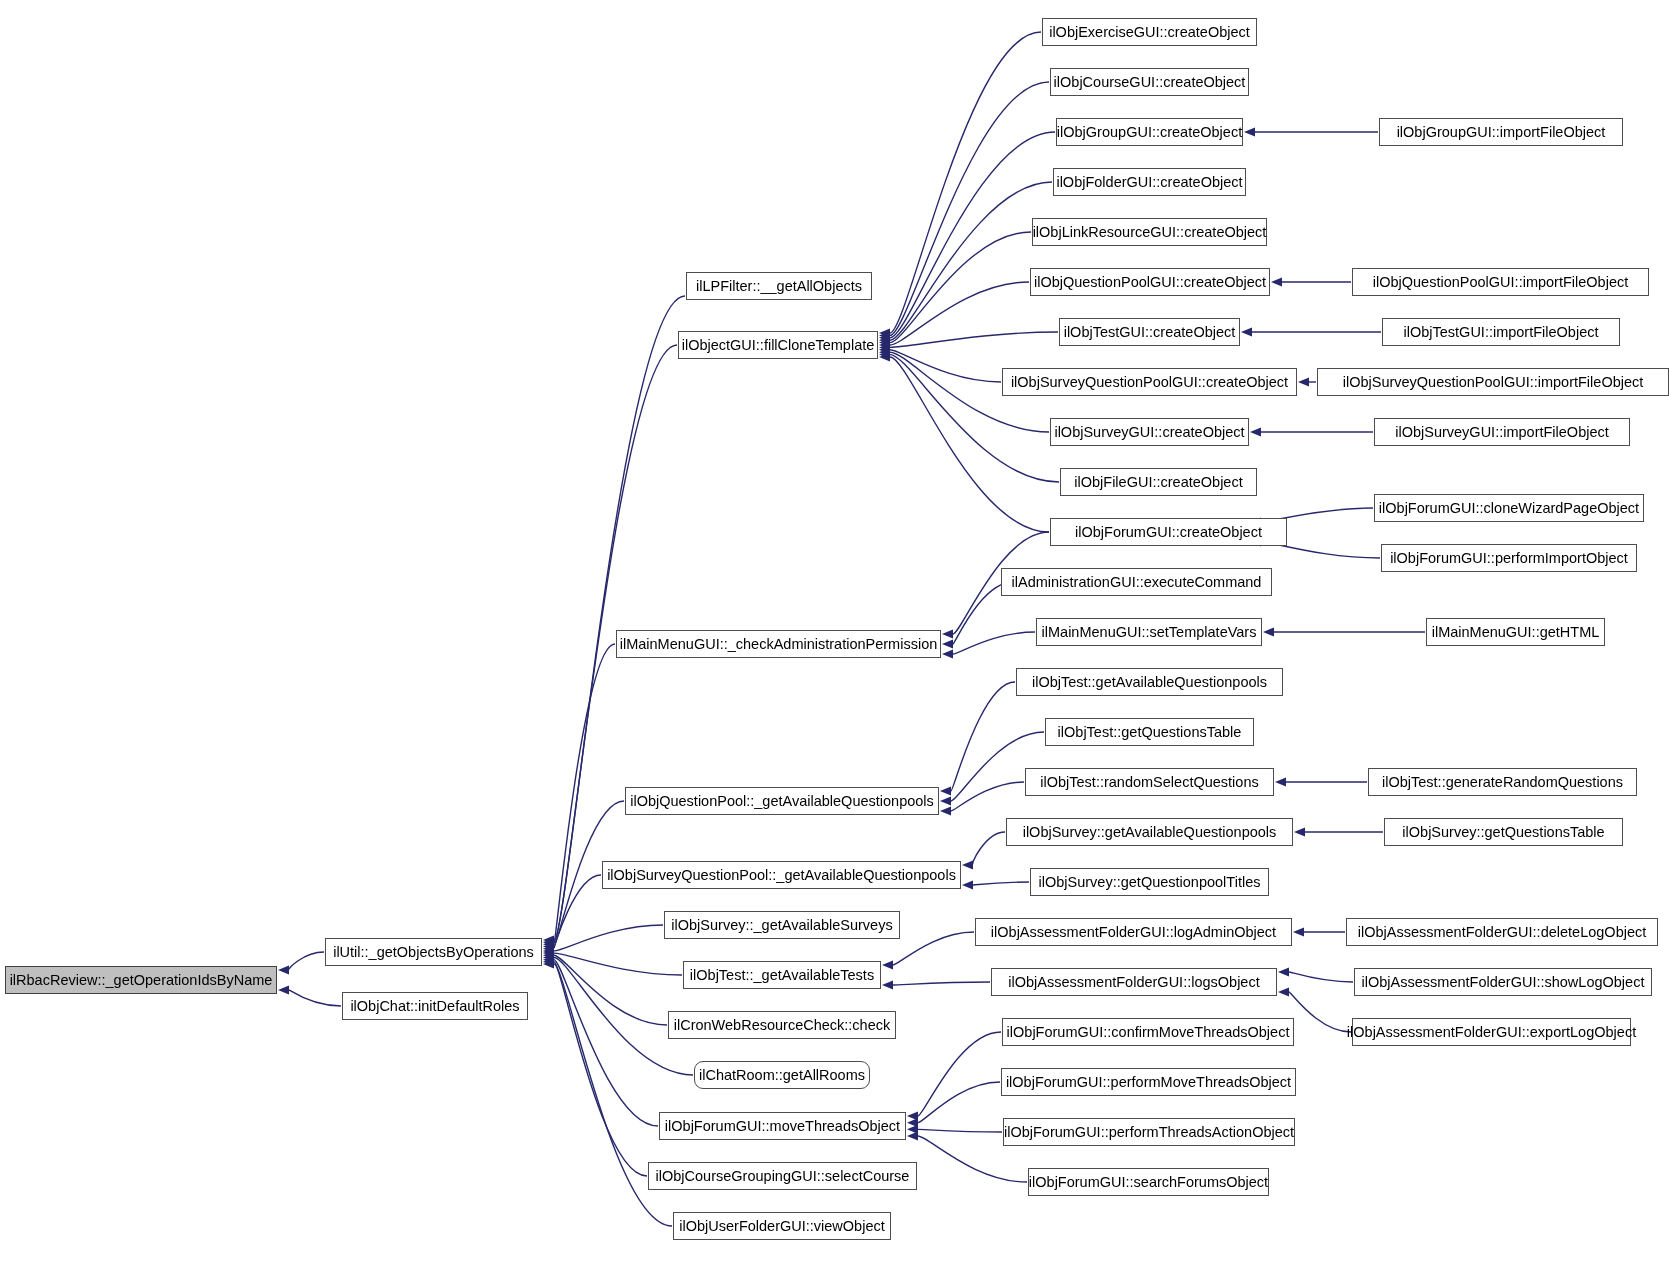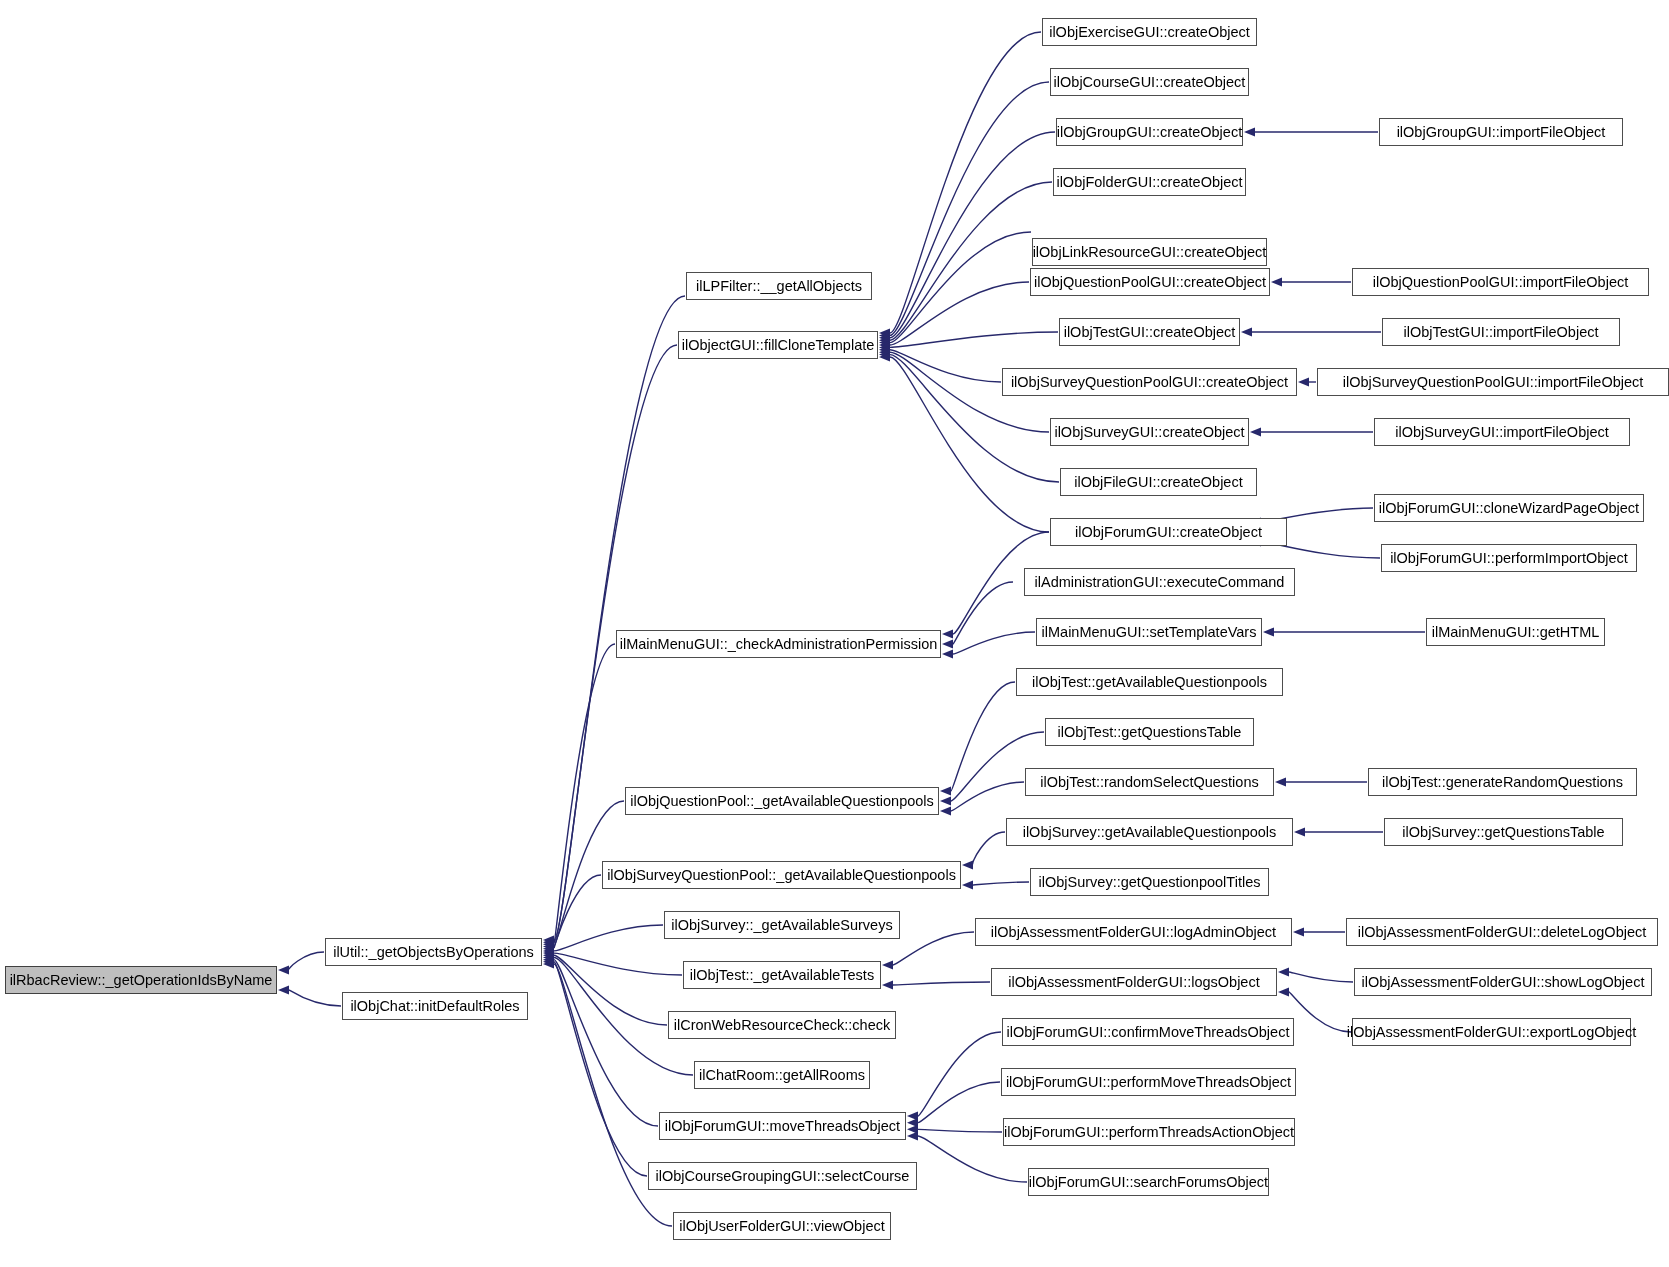--- a/index.html
+++ b/index.html
@@ -138,36 +138,36 @@
       <div class="node" style="left: 325px; top: 938px; width: 217px;">ilUtil::_getObjectsByOperations</div>
       <div class="node" style="left: 342px; top: 992px; width: 186px;">ilObjChat::initDefaultRoles</div>
       <div class="node" style="left: 686px; top: 272px; width: 186px;">ilLPFilter::__getAllObjects</div>
       <div class="node" style="left: 678px; top: 331px; width: 200px;">ilObjectGUI::fillCloneTemplate</div>
       <div class="node" style="left: 616px; top: 630px; width: 325px;">ilMainMenuGUI::_checkAdministrationPermission</div>
       <div class="node" style="left: 625px; top: 787px; width: 314px;">ilObjQuestionPool::_getAvailableQuestionpools</div>
       <div class="node" style="left: 602px; top: 861px; width: 359px;">ilObjSurveyQuestionPool::_getAvailableQuestionpools</div>
       <div class="node" style="left: 664px; top: 911px; width: 236px;">ilObjSurvey::_getAvailableSurveys</div>
       <div class="node" style="left: 683px; top: 961px; width: 198px;">ilObjTest::_getAvailableTests</div>
       <div class="node" style="left: 668px; top: 1011px; width: 228px;">ilCronWebResourceCheck::check</div>
-      <div class="node" style="left: 694px; top: 1061px; width: 176px;">ilChatRoom::getAllRooms</div>
+      <div class="node" style="left: 694px; top: 1061px; width: 176px; border-radius: 9px;">ilChatRoom::getAllRooms</div>
       <div class="node" style="left: 659px; top: 1112px; width: 247px;">ilObjForumGUI::moveThreadsObject</div>
       <div class="node" style="left: 648px; top: 1162px; width: 269px;">ilObjCourseGroupingGUI::selectCourse</div>
       <div class="node" style="left: 673px; top: 1212px; width: 218px;">ilObjUserFolderGUI::viewObject</div>
       <div class="node" style="left: 1042px; top: 18px; width: 215px;">ilObjExerciseGUI::createObject</div>
       <div class="node" style="left: 1050px; top: 68px; width: 199px;">ilObjCourseGUI::createObject</div>
       <div class="node" style="left: 1056px; top: 118px; width: 187px;">ilObjGroupGUI::createObject</div>
       <div class="node" style="left: 1053px; top: 168px; width: 193px;">ilObjFolderGUI::createObject</div>
-      <div class="node" style="left: 1032px; top: 218px; width: 235px; margin-top: 20px;">ilObjLinkResourceGUI::createObject</div>
+      <div class="node" style="left: 1032px; top: 218px; width: 235px;">ilObjLinkResourceGUI::createObject</div>
       <div class="node" style="left: 1030px; top: 268px; width: 240px;">ilObjQuestionPoolGUI::createObject</div>
       <div class="node" style="left: 1059px; top: 318px; width: 181px;">ilObjTestGUI::createObject</div>
       <div class="node" style="left: 1002px; top: 368px; width: 295px;">ilObjSurveyQuestionPoolGUI::createObject</div>
       <div class="node" style="left: 1050px; top: 418px; width: 199px;">ilObjSurveyGUI::createObject</div>
       <div class="node" style="left: 1060px; top: 468px; width: 197px;">ilObjFileGUI::createObject</div>
       <div class="node" style="left: 1050px; top: 518px; width: 237px;">ilObjForumGUI::createObject</div>
-      <div class="node" style="left: 1024px; top: 568px; width: 271px;">ilAdministrationGUI::executeCommand</div>
+      <div class="node" style="left: 1001px; top: 568px; width: 271px;">ilAdministrationGUI::executeCommand</div>
       <div class="node" style="left: 1036px; top: 618px; width: 226px;">ilMainMenuGUI::setTemplateVars</div>
       <div class="node" style="left: 1016px; top: 668px; width: 267px;">ilObjTest::getAvailableQuestionpools</div>
       <div class="node" style="left: 1045px; top: 718px; width: 209px;">ilObjTest::getQuestionsTable</div>
       <div class="node" style="left: 1025px; top: 768px; width: 249px;">ilObjTest::randomSelectQuestions</div>
       <div class="node" style="left: 1006px; top: 818px; width: 287px;">ilObjSurvey::getAvailableQuestionpools</div>
       <div class="node" style="left: 1030px; top: 868px; width: 239px;">ilObjSurvey::getQuestionpoolTitles</div>
       <div class="node" style="left: 975px; top: 918px; width: 317px;">ilObjAssessmentFolderGUI::logAdminObject</div>
       <div class="node" style="left: 991px; top: 968px; width: 286px;">ilObjAssessmentFolderGUI::logsObject</div>
       <div class="node" style="left: 1002px; top: 1018px; width: 292px;">ilObjForumGUI::confirmMoveThreadsObject</div>
       <div class="node" style="left: 1001px; top: 1068px; width: 295px;">ilObjForumGUI::performMoveThreadsObject</div>

